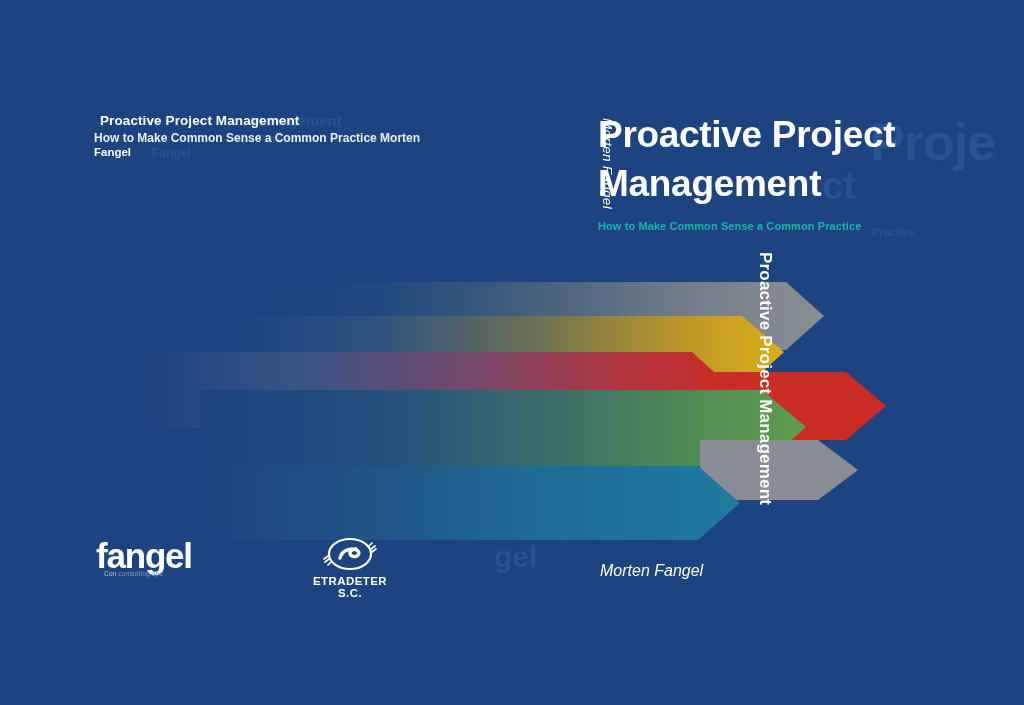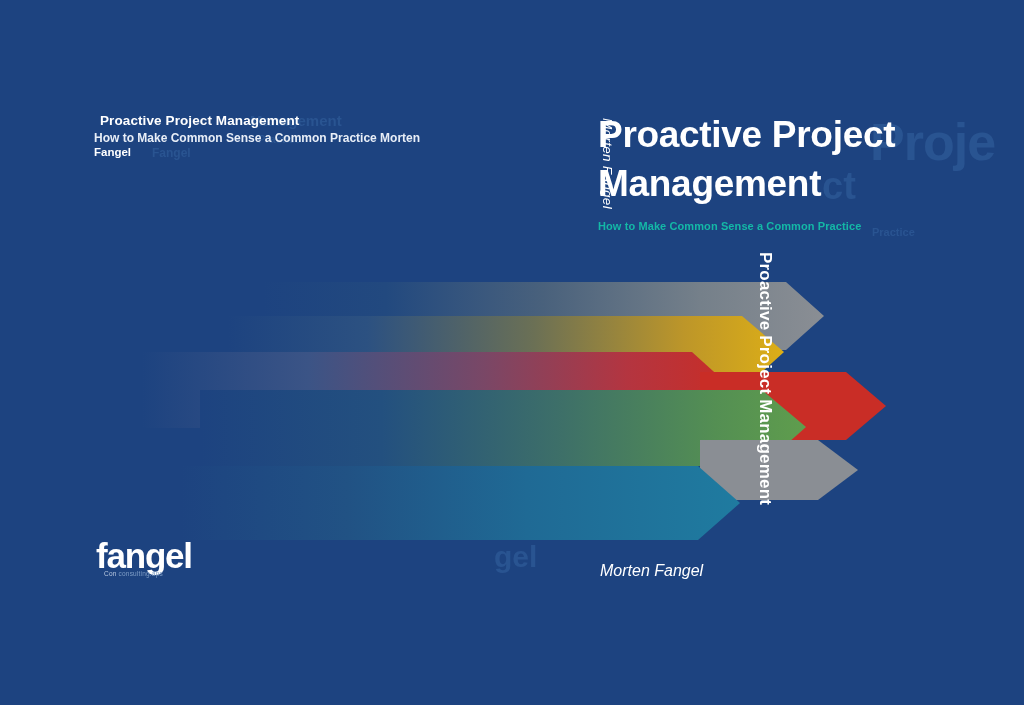--- a/index.html
+++ b/index.html
@@ -256,14 +256,31 @@
   <div class="front-author">Morten Fangel</div>
 
   <div class="fangel-logo">
     <div class="fangel-word">fangel</div>
     <div class="fangel-tag">
       <span>Con</span>
       <span class="dim">consulting.aps</span>
     </div>
   </div>
 
+  <div class="etr-logo">
+    <svg class="etr-mark" viewBox="0 0 96 36">
+      <g fill="none" stroke="#ffffff" stroke-width="2.2">
+        <ellipse cx="48" cy="18" rx="21" ry="15"></ellipse>
+      </g>
+      <path d="M 38 22 C 40 13, 52 11, 56 15 C 59 18, 54 22, 50 20 C 46 18, 48 13, 54 13" fill="none" stroke="#ffffff" stroke-width="3.4" stroke-linecap="round"></path>
+      <g stroke="#ffffff" stroke-width="1.7" stroke-linecap="round">
+        <path d="M 26 20 L 22 23"></path>
+        <path d="M 27 23 L 23 26"></path>
+        <path d="M 29 26 L 26 29"></path>
+        <path d="M 70 16 L 74 13"></path>
+        <path d="M 69 13 L 73 10"></path>
+        <path d="M 67 10 L 70 7"></path>
+      </g>
+    </svg>
+    <div class="etr-text">ETRADETER S.C.</div>
+  </div>
 
 </div>
 
 </body></html>

